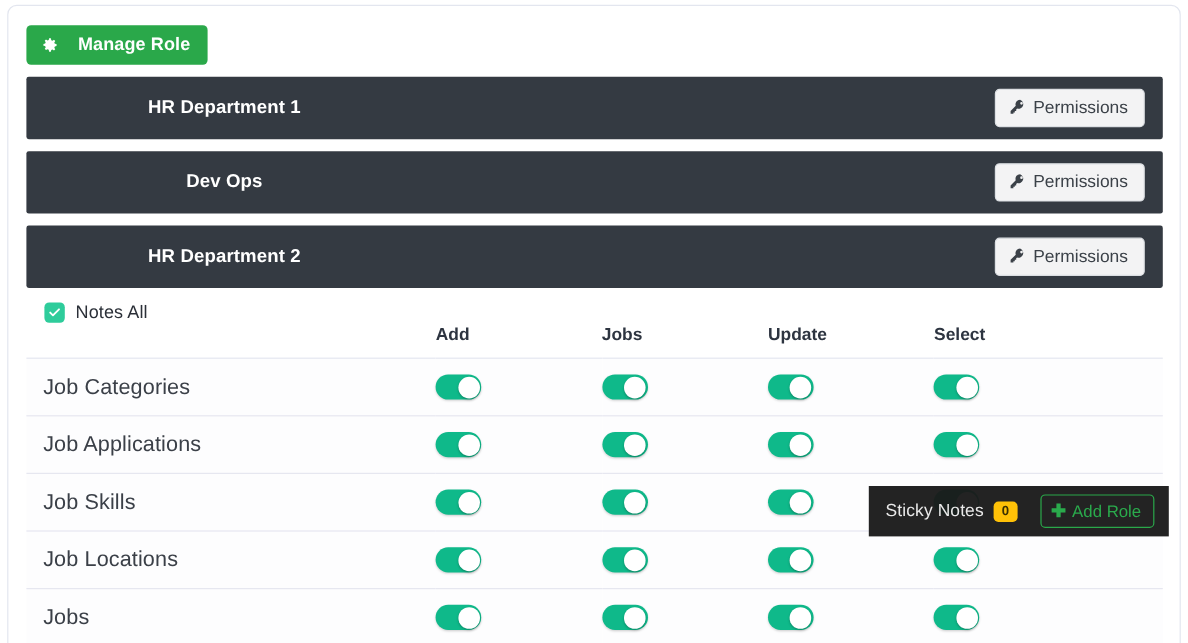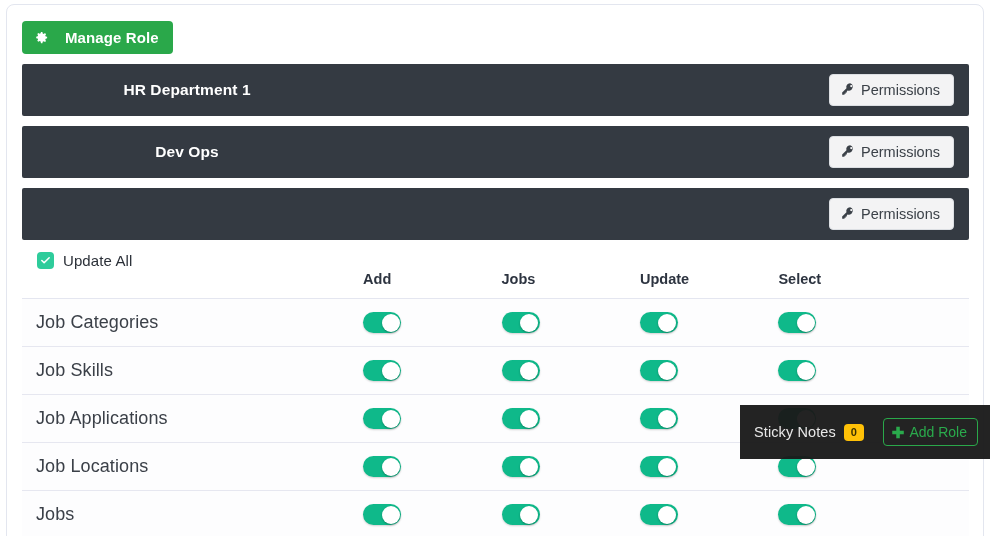--- a/index.html
+++ b/index.html
@@ -173,22 +173,22 @@
     top: 1.5px; right: 1.5px;
     width: 18px; height: 18px;
     border-radius: 50%;
     background: #ffffff;
     box-shadow: 0 1px 2px rgba(0,0,0,0.28);
   }
 
   
   .sticky-bar {
     position: absolute;
-    left: 740px; top: 405px;
-    width: 250px; height: 54px;
+    left: 724px; top: 405px;
+    width: 250px; height: 42px;
     background: rgba(26,26,26,0.96);
     display: flex;
     align-items: center;
     padding: 0 12px 0 14px;
     gap: 8px;
     z-index: 50;
   }
   .sticky-label {
     color: #e9e9e9;
     font-size: 14.5px;
@@ -274,20 +274,23 @@
             <svg width="14" height="14" viewBox="0 0 24 24" fill="#3b4148" aria-hidden="true">
               <path d="M15.5 2a6.5 6.5 0 0 0-6.13 8.66L2 18.03V22h4v-2h2v-2h2v-2.1l1.34-1.34A6.5 6.5 0 1 0 15.5 2zm2.1 6.9a1.9 1.9 0 1 1 0-3.8 1.9 1.9 0 0 1 0 3.8z"></path>
             </svg>
           </span>
           <span>Permissions</span>
         </button>
       </div>
 
       
       <div class="dept-bar">
+        <div class="dept-title-wrap">
+          <span class="dept-title">HR Department 2</span>
+        </div>
         <div class="dept-spacer"></div>
         <button class="permissions-btn">
           <span>
             <svg width="14" height="14" viewBox="0 0 24 24" fill="#3b4148" aria-hidden="true">
               <path d="M15.5 2a6.5 6.5 0 0 0-6.13 8.66L2 18.03V22h4v-2h2v-2h2v-2.1l1.34-1.34A6.5 6.5 0 1 0 15.5 2zm2.1 6.9a1.9 1.9 0 1 1 0-3.8 1.9 1.9 0 0 1 0 3.8z"></path>
             </svg>
           </span>
           <span>Permissions</span>
         </button>
       </div>
@@ -303,46 +306,46 @@
         </colgroup>
         <thead>
           <tr>
             <th class="h-name">
               <div class="selectall-wrap">
                 <span class="cb">
                   <svg width="11" height="11" viewBox="0 0 24 24" fill="none" stroke="#ffffff" stroke-width="3.4" stroke-linecap="round" stroke-linejoin="round" aria-hidden="true">
                     <path d="M20 6L9 17l-5-5"></path>
                   </svg>
                 </span>
-                <span class="selectall-label">Update All</span>
+                <span class="selectall-label">Notes All</span>
               </div>
             </th>
             <th class="h-col">Add</th>
             <th class="h-col">Jobs</th>
             <th class="h-col">Update</th>
             <th class="h-col">Select</th>
           </tr>
         </thead>
         <tbody id="perm-body">
             <tr>
               <td class="cell-name">Job Categories</td>
               <td><span class="toggle"><span class="knob"></span></span></td>
               <td><span class="toggle"><span class="knob"></span></span></td>
               <td><span class="toggle"><span class="knob"></span></span></td>
               <td><span class="toggle"><span class="knob"></span></span></td>
             </tr>
             <tr>
+              <td class="cell-name">Job Applications</td>
+              <td><span class="toggle"><span class="knob"></span></span></td>
+              <td><span class="toggle"><span class="knob"></span></span></td>
+              <td><span class="toggle"><span class="knob"></span></span></td>
+              <td><span class="toggle"><span class="knob"></span></span></td>
+            </tr>
+            <tr>
               <td class="cell-name">Job Skills</td>
-              <td><span class="toggle"><span class="knob"></span></span></td>
-              <td><span class="toggle"><span class="knob"></span></span></td>
-              <td><span class="toggle"><span class="knob"></span></span></td>
-              <td><span class="toggle"><span class="knob"></span></span></td>
-            </tr>
-            <tr>
-              <td class="cell-name">Job Applications</td>
               <td><span class="toggle"><span class="knob"></span></span></td>
               <td><span class="toggle"><span class="knob"></span></span></td>
               <td><span class="toggle"><span class="knob"></span></span></td>
               <td><span class="toggle"><span class="knob"></span></span></td>
             </tr>
             <tr>
               <td class="cell-name">Job Locations</td>
               <td><span class="toggle"><span class="knob"></span></span></td>
               <td><span class="toggle"><span class="knob"></span></span></td>
               <td><span class="toggle"><span class="knob"></span></span></td>

